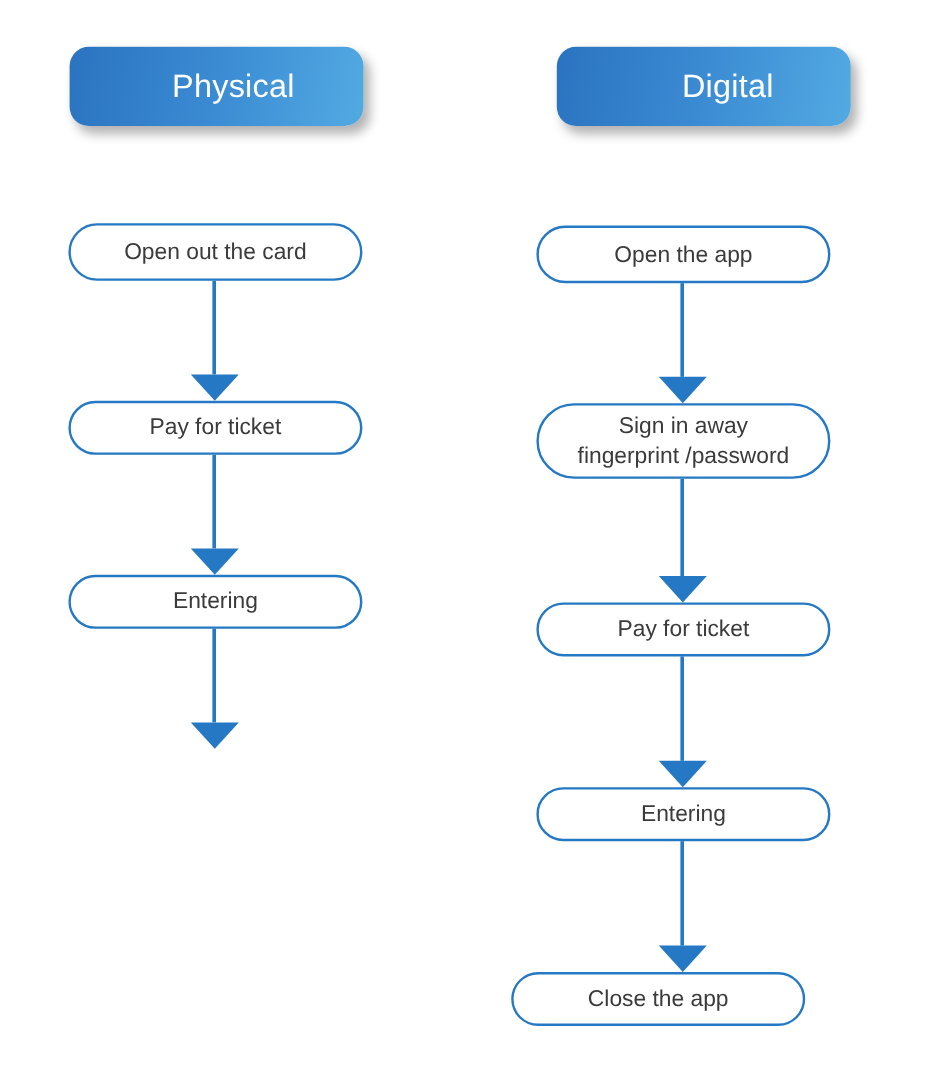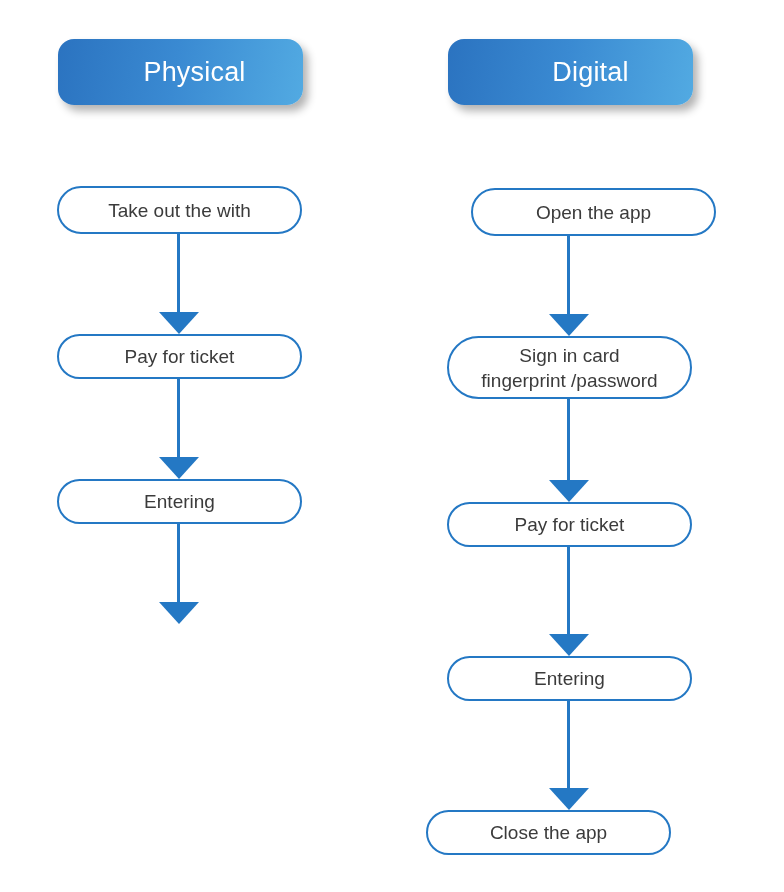--- a/index.html
+++ b/index.html
@@ -37,21 +37,21 @@
     box-sizing: border-box;
   }
   .col-header .col-header-label {
     color: #ffffff;
     font-size: 27px;
     line-height: 1;
     letter-spacing: 0.2px;
     margin-left: 28px;
   }
   #header-physical { left: 58px; top: 39px; }
-  #header-digital  { left: 448px; top: 39px; padding-left: 12px; }
+  #header-digital  { left: 464px; top: 39px; padding-left: 12px; }
 
   
   .node {
     position: absolute;
     width: 245px;
     box-sizing: border-box;
     border: 2px solid #2478c4;
     background: #ffffff;
     border-radius: 999px;
     display: flex;
@@ -97,21 +97,21 @@
 
   <div class="col-header" id="header-physical">
     <span class="col-header-label">Physical</span>
   </div>
 
   <div class="col-header" id="header-digital">
     <span class="col-header-label">Digital</span>
   </div>
 
   <div class="node" style="left:57px; top:186px; height:48px;">
-    <span class="node-label">Take out the with</span>
+    <span class="node-label">Open out the card</span>
   </div>
 
   <div class="arrow" style="left:159px; top:234px; height:100px;">
     <div class="arrow-stem" style="height:78px;"></div>
     <div class="arrow-head"></div>
   </div>
 
   <div class="node" style="left:57px; top:334px; height:45px;">
     <span class="node-label">Pay for ticket</span>
   </div>
@@ -124,31 +124,31 @@
   <div class="node" style="left:57px; top:479px; height:45px;">
     <span class="node-label">Entering</span>
   </div>
 
   <div class="arrow" style="left:159px; top:524px; height:100px;">
     <div class="arrow-stem" style="height:78px;"></div>
     <div class="arrow-head"></div>
   </div>
 
 
-  <div class="node" style="left:471px; top:188px; height:48px;">
+  <div class="node" style="left:447px; top:188px; height:48px;">
     <span class="node-label">Open the app</span>
   </div>
 
   <div class="arrow" style="left:549px; top:236px; height:100px;">
     <div class="arrow-stem" style="height:78px;"></div>
     <div class="arrow-head"></div>
   </div>
 
   <div class="node" style="left:447px; top:336px; height:63px;">
-    <span class="node-label">Sign in card
+    <span class="node-label">Sign in away
 fingerprint /password</span>
   </div>
 
   <div class="arrow" style="left:549px; top:399px; height:103px;">
     <div class="arrow-stem" style="height:81px;"></div>
     <div class="arrow-head"></div>
   </div>
 
   <div class="node" style="left:447px; top:502px; height:45px;">
     <span class="node-label">Pay for ticket</span>

